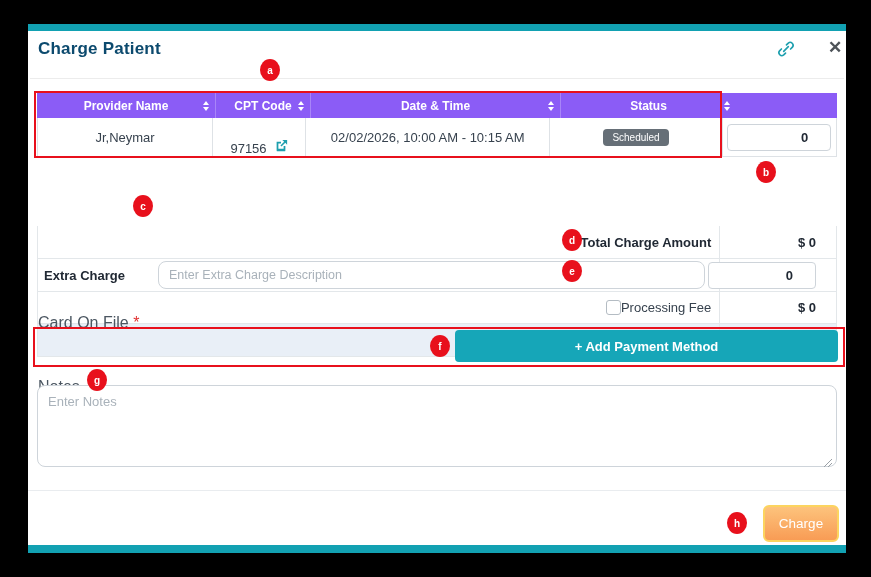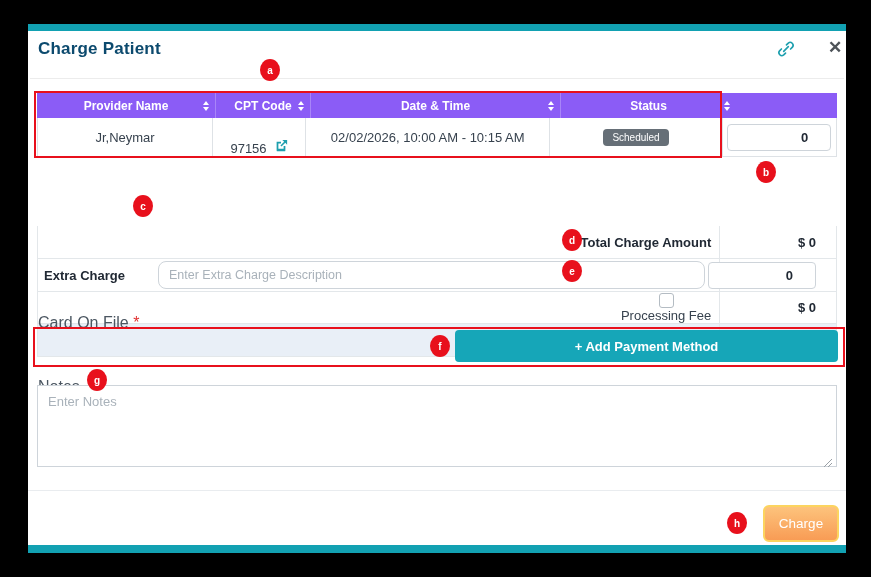--- a/index.html
+++ b/index.html
@@ -45,35 +45,35 @@
   .r2 { top:202px; height:33px; }
   .r3 { top:235px; height:33px; }
   .r4 { top:268px; height:32px; }
   .r5 { top:300px; height:33px; background:#e9eff7; }
   .rlabel { margin-left:auto; padding-right:8px; font-size:13px; font-weight:bold; color:#212934; }
   .extra-label { padding-left:6px; font-size:13px; font-weight:bold; color:#212934; }
   .desc-input { position:absolute; left:120px; top:2px; width:547px; height:28px; border:1px solid #ced4da;
                 border-radius:8px; padding:0 10px; font-size:12.5px; color:#444; font-family:inherit; }
   .desc-input::placeholder, .notes-ta::placeholder { color:#a9b2ba; }
   .amt .num-input { width:108px; }
-  .pf-wrap { margin-left:auto; display:flex; align-items:center; padding-right:8px;flex-direction:column; }
+  .pf-wrap { margin-left:auto; display:flex; align-items:center; padding-right:8px; }
   .cb { width:15px; height:15px; appearance:none; border:1px solid #b4bcc3; border-radius:3px; background:#fff; cursor:pointer; }
   .pf-label { font-size:13px; color:#37424e; }
 
   .sec-label { position:absolute; font-size:16px; color:#4b5661; }
   .req { color:#e03131; }
   .card-select { position:absolute; left:9px; top:306px; width:384px; height:32px; border:1px solid #ced4da;
                  border-radius:4px; display:flex; align-items:center; padding:0 12px; font-size:13px;
                  color:#444e57; cursor:pointer; background:#fff; }
   .chev { position:absolute; right:12px; top:9px; }
   .add-btn { position:absolute; left:427px; top:306px; width:383px; height:32px; background:#16a6b8; color:#fff;
              border:none; border-radius:4px; font-size:13px; font-weight:bold; font-family:inherit; cursor:pointer; }
 
   .notes-ta { position:absolute; left:9px; top:361px; width:800px; height:82px; border:1px solid #ced4da;
-              border-radius:0; padding:8px 10px; font-size:13px; color:#444; font-family:inherit; resize:none; }
+              border-radius:8px; padding:8px 10px; font-size:13px; color:#444; font-family:inherit; resize:none; }
   .rz { position:absolute; left:795px; top:430px; pointer-events:none; }
 
   .charge-btn { position:absolute; left:735px; top:481px; width:76px; height:37px;
                 background:linear-gradient(180deg,#fdc37c,#f89c55); border:2px solid #fcd45f; border-radius:6px;
                 color:#fff; font-size:13.5px; font-family:inherit; cursor:pointer; }
 
   
   .ann-rect { position:absolute; border:2px solid #e8101c; pointer-events:none; }
   .rect-tbl { left:6px; top:67px; width:688px; height:67px; }
   .rect-card { left:5px; top:303px; width:812px; height:40px; }

